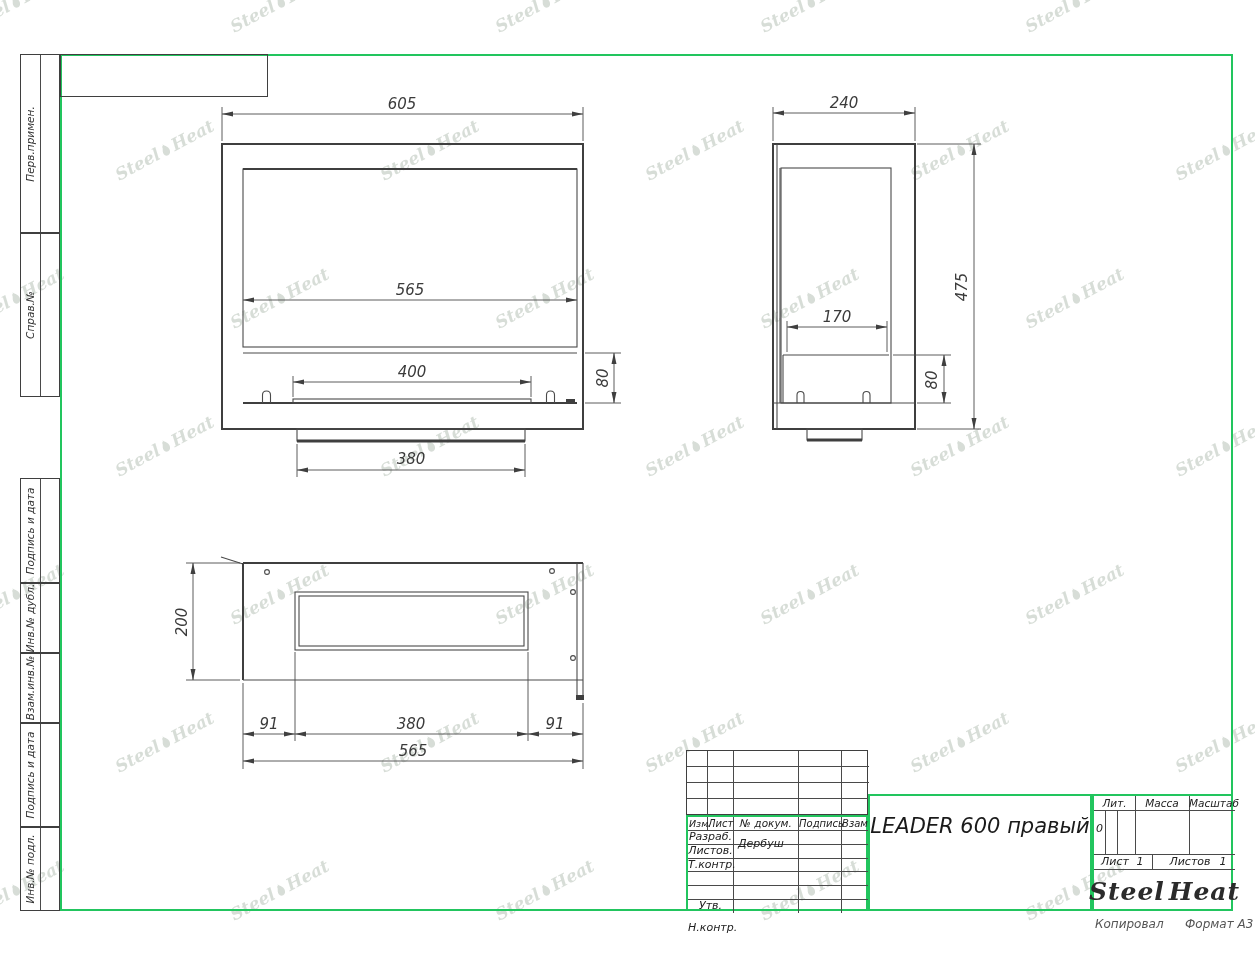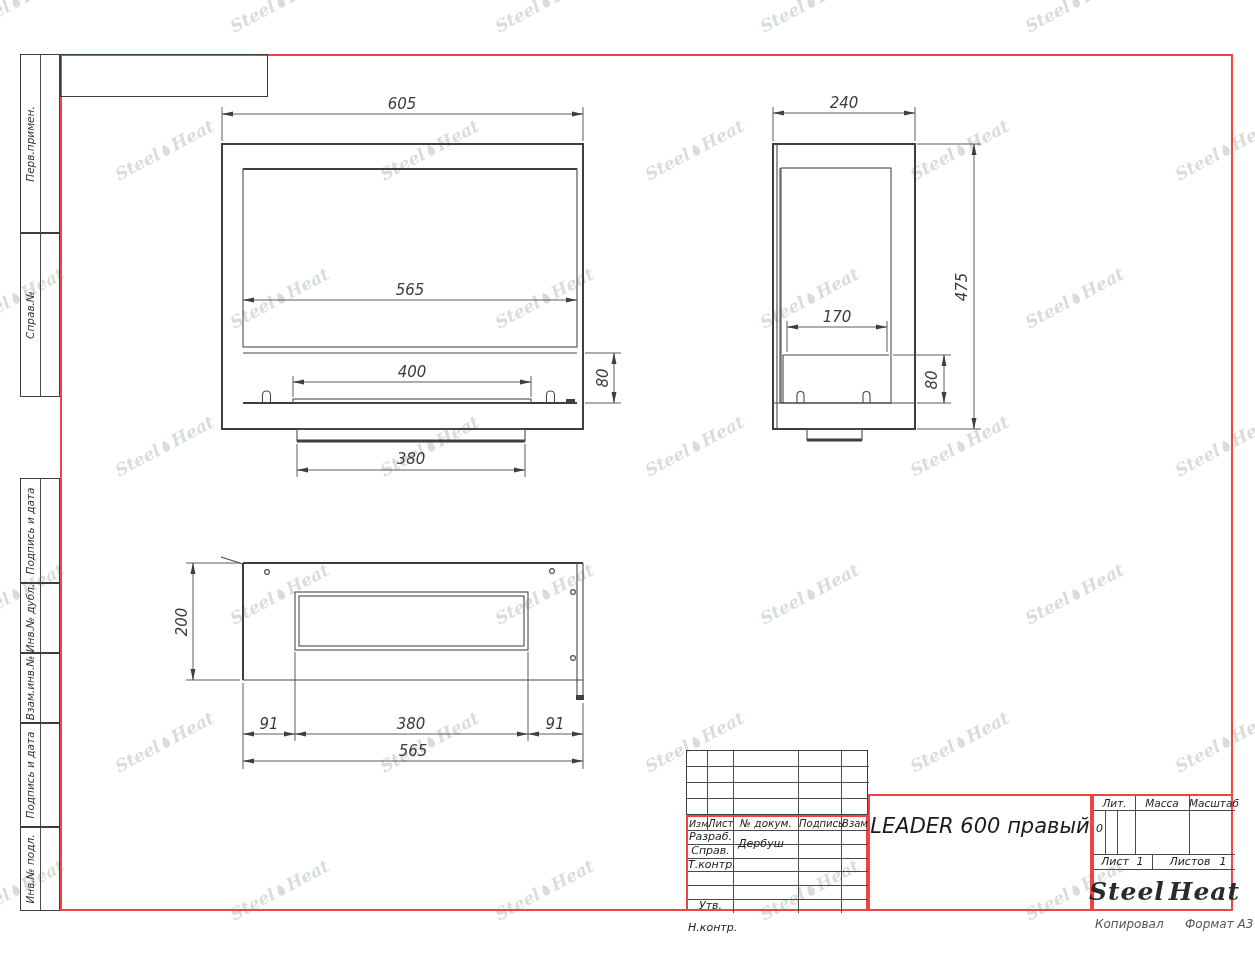--- a/index.html
+++ b/index.html
@@ -2,21 +2,21 @@
 <html><head>
 <meta charset="utf-8">
 <style>
   html,body{margin:0;padding:0;}
   body{
     width:1255px;height:970px;position:relative;background:#ffffff;
     font-family:"DejaVu Sans",sans-serif;overflow:hidden;
   }
   .line{position:absolute;background:#4a4a4a;}
   .box{position:absolute;border:1.5px solid #3f3f3f;box-sizing:border-box;}
-  .box2{position:absolute;border:2px solid #ef4444;box-sizing:border-box;}
+  .box2{position:absolute;border:2px solid #22c55e;box-sizing:border-box;}
 
   
   .side-sec{position:absolute;left:20px;width:40px;border:1.4px solid #3f3f3f;box-sizing:border-box;}
   .side-sec .divider{position:absolute;left:18.5px;top:0;bottom:0;width:1px;background:#4a4a4a;}
   .side-sec .lbl{
     position:absolute;left:9px;top:50%;transform:translate(-50%,-50%) rotate(-90deg);
     white-space:nowrap;font-style:italic;font-size:10.5px;color:#333;
   }
 
   
@@ -473,21 +473,21 @@
   <div class="line" style="left:0;top:82px;width:182px;height:1px;"></div>
 
   <span class="tb-txt" style="left:1px;top:0;width:19px;text-align:center;font-size:9.5px;line-height:13px;">Изм.</span>
   <span class="tb-txt" style="left:20px;top:0;width:25px;text-align:center;font-size:10px;line-height:13px;">Лист</span>
   <span class="tb-txt" style="left:46px;top:0;width:64px;text-align:center;font-size:10.5px;line-height:13px;">№ докум.</span>
   <span class="tb-txt" style="left:111px;top:0;width:42px;text-align:center;font-size:10px;line-height:13px;">Подпись</span>
   <span class="tb-txt" style="left:154px;top:0;width:26px;text-align:center;font-size:10px;line-height:13px;">Взам</span>
 
   <span class="tb-txt" style="left:0;top:13px;width:45px;text-align:center;line-height:14px;">Разраб.</span>
   <span class="tb-txt" style="left:50px;top:20px;width:60px;line-height:14px;font-style:italic;">Дербуш</span>
-  <span class="tb-txt" style="left:0;top:27px;width:45px;text-align:center;line-height:14px;">Справ.</span>
+  <span class="tb-txt" style="left:0;top:27px;width:45px;text-align:center;line-height:14px;">Листов.</span>
   <span class="tb-txt" style="left:0;top:41px;width:45px;text-align:center;line-height:13px;">Т.контр.</span>
   <span class="tb-txt" style="left:0;top:54px;width:45px;text-align:center;line-height:14px;"></span>
   <span class="tb-txt" style="left:0;top:68px;width:45px;text-align:center;line-height:14px;margin-top:36px;">Н.контр.</span>
   <span class="tb-txt" style="left:0;top:82px;width:45px;text-align:center;line-height:14px;">Утв.</span>
 </div>
 
 <div class="box2 ui title-cell" style="left:868px;top:794px;width:224px;height:117px;align-items:center;justify-content:flex-start;padding-top:16px;">
   <span>LEADER 600 правый</span>
 </div>
 

